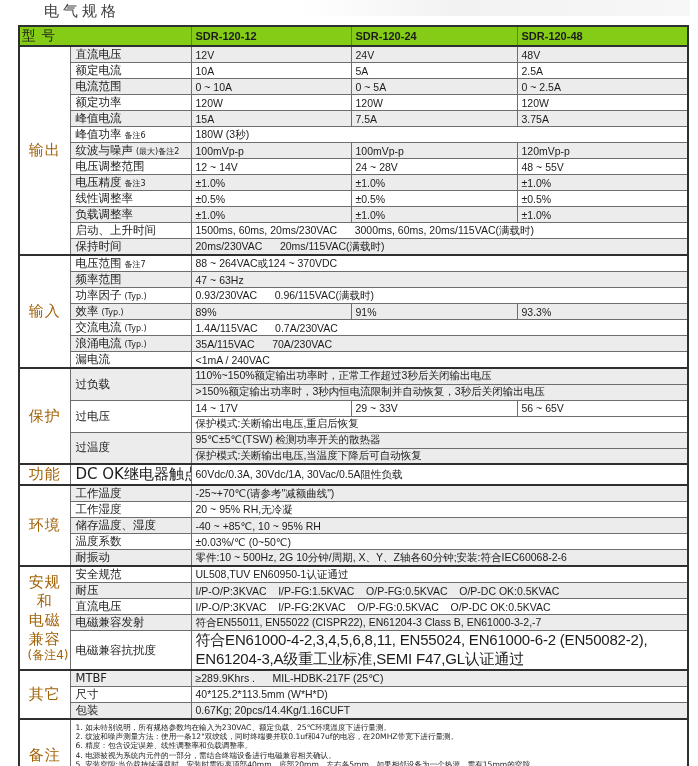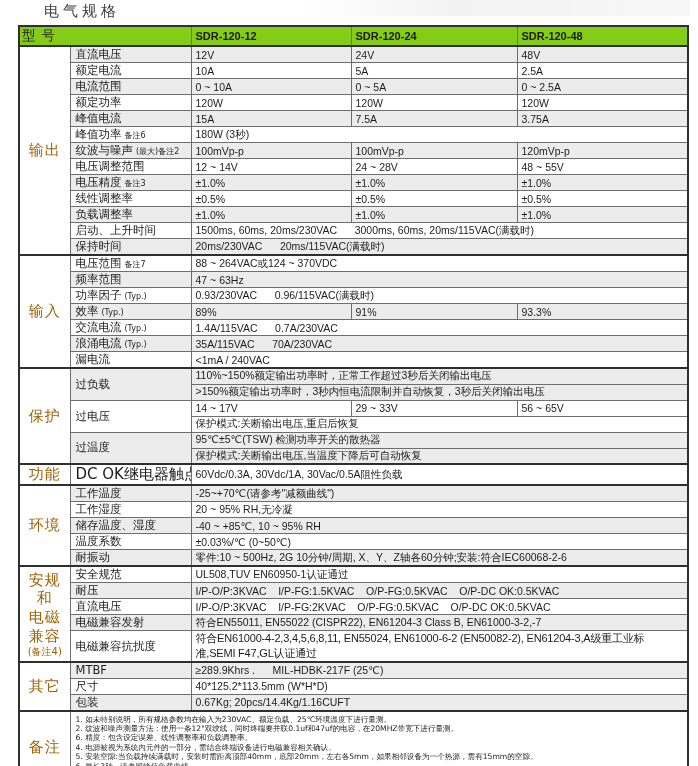--- a/index.html
+++ b/index.html
@@ -19,26 +19,26 @@
     border:2px solid #2f2f2f;
   }
   .spec th, .spec td { border:1px solid #6e6e6e; padding:0 4px; vertical-align:middle; box-sizing:border-box; }
   .spec thead th { height:17px; text-align:left; background:#84cc16; }
   th.model-label { font-size:13.5px; font-weight:normal; letter-spacing:6px; padding-left:2px; }
   th.model-name { font-size:11px; font-weight:bold; font-family:"Liberation Sans",sans-serif; }
   tr.specrow { height:16px; }
   tr.shade td { background:#ececec; }
   td.cat { background:#ffffff !important; text-align:center; font-size:15px; letter-spacing:1px; color:#a16207; padding:0 1px; }
   td.cat .cat-line { line-height:1.25; }
-  td.cat .cat-note { font-size:10px; letter-spacing:0; line-height:1.2; }
+  td.cat .cat-note { font-size:12px; letter-spacing:0; line-height:1.2;text-align:right; }
   td.param { font-size:11.5px; padding-left:5px; white-space:nowrap; overflow:hidden; }
   td.param.tight { font-size:15px; letter-spacing:0; }
   td.param .pnote { font-size:8px; margin-left:3px;margin-top:48px; }
   td.val { font-size:10.5px; white-space:pre-wrap; overflow:hidden; font-family:"Liberation Sans","DejaVu Sans",sans-serif; }
-  td.val.long { font-size:11px; letter-spacing:-0.2px; }
+  td.val.long { font-size:15px; letter-spacing:-0.2px; }
   tr.sec-top td { border-top:2px solid #2f2f2f; }
   td.notes { padding:3px 4px 2px 5px; background:#fff; }
   td.notes .note-line { font-size:7.6px; line-height:9.4px; white-space:nowrap; overflow:hidden; color:#222; }
 </style>
 </head>
 <body>
 
 <div class="smudge"></div>
 
 <div class="title">电气规格</div>

